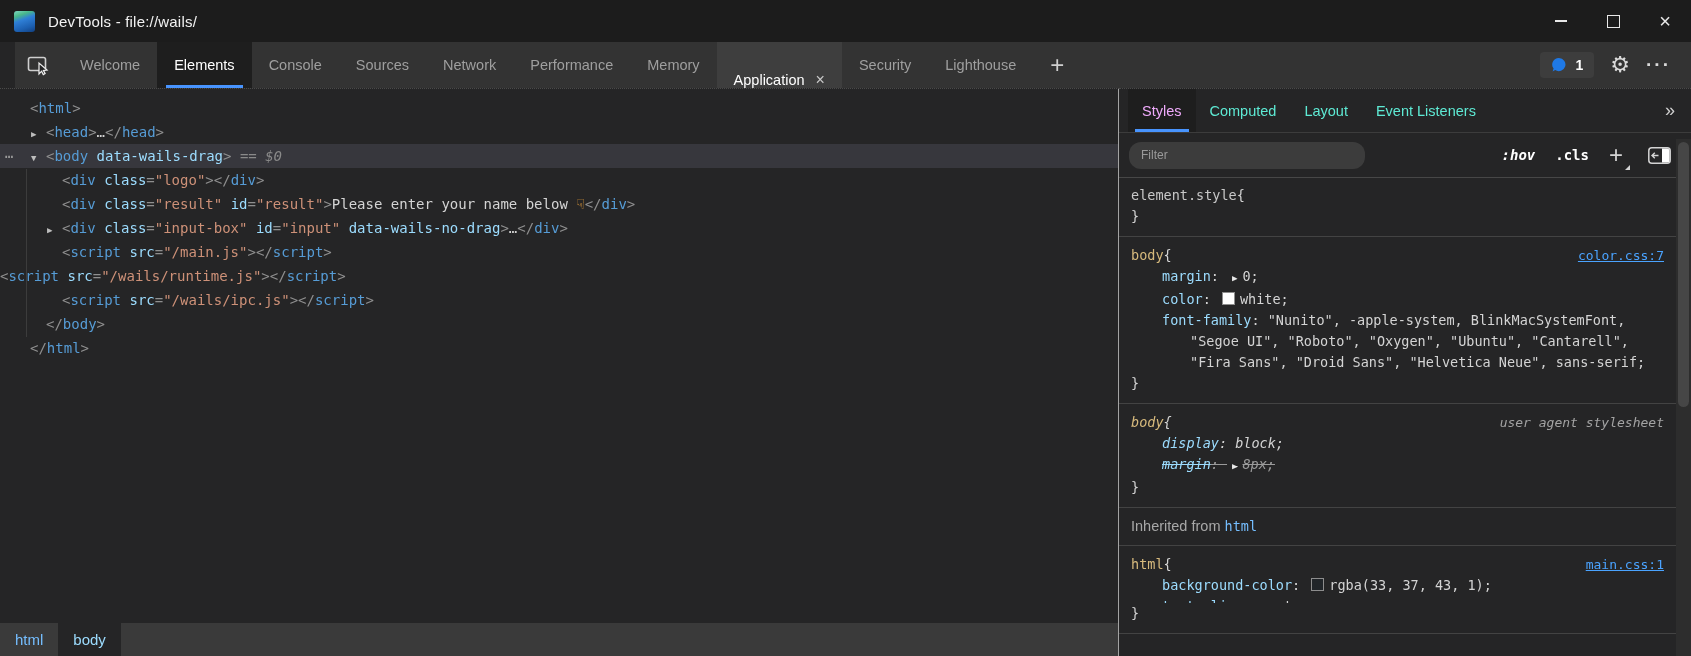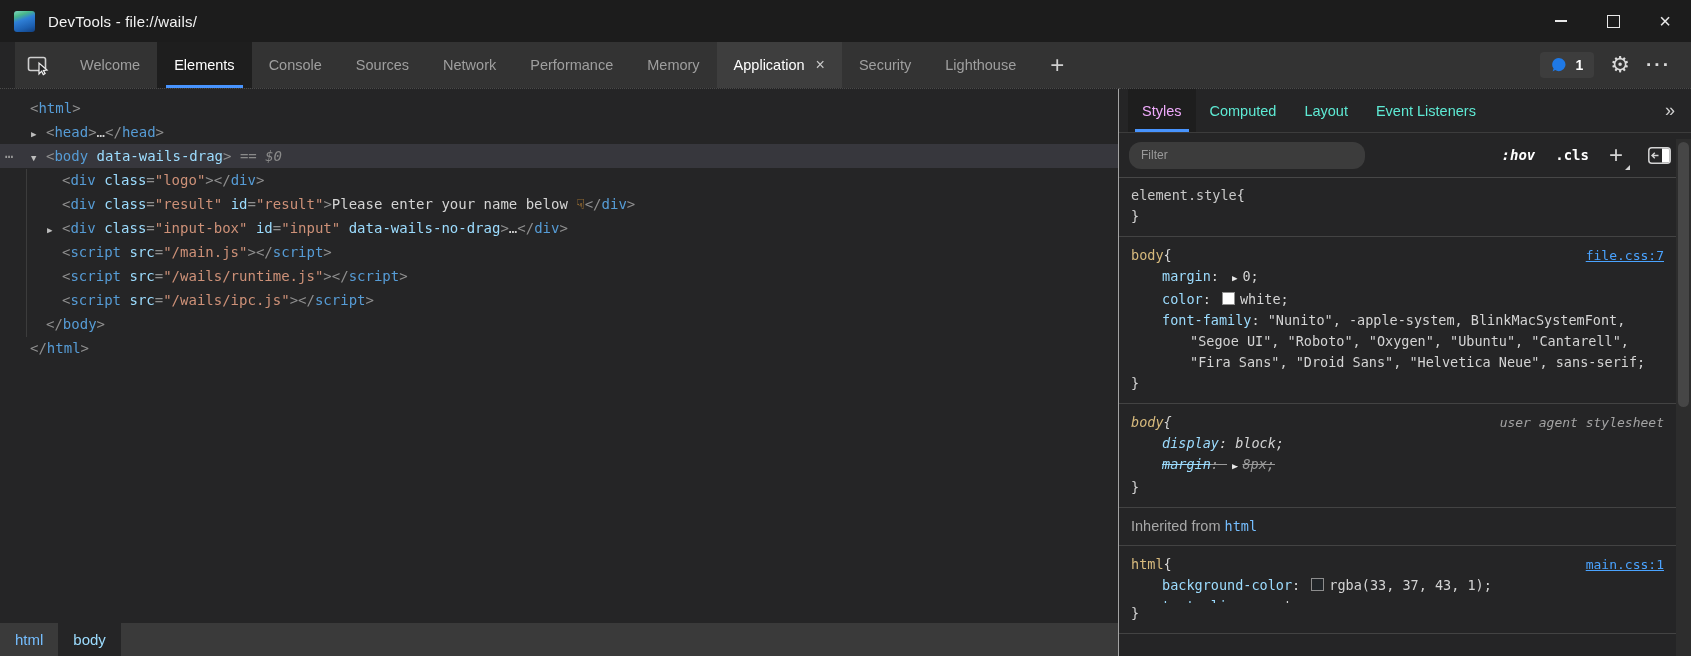--- a/index.html
+++ b/index.html
@@ -19,21 +19,21 @@
   .glyph-min{width:12px;height:2px;background:#e8e8e8;}
   .glyph-max{width:11px;height:11px;border:1px solid #e8e8e8;}
   .glyph-close{font-size:20px;line-height:1;font-weight:300;}
   
   #tabbar{position:absolute;top:42px;left:15px;right:0;height:46px;background:#333333;
     display:flex;align-items:stretch;}
   #inspect-btn{width:48px;display:flex;align-items:center;justify-content:center;}
   .tab{display:flex;align-items:center;padding:0 17px;font-size:14.5px;color:#9f9f9f;position:relative;white-space:nowrap;}
   .tab.active{background:#1e1e1e;color:#ffffff;}
   .tab.active::after{content:"";position:absolute;left:9px;right:9px;bottom:0;height:3px;background:#4894fe;}
-  .tab.highlight{background:#3e3e3e;color:#ffffff;}
+  .tab.highlight{background:#3e3e3e;color:#ffffff;align-items:flex-end;}
   .tab .close{margin-left:11px;color:#c9c9c9;font-size:16px;line-height:1;}
   #newtab-btn{width:48px;display:flex;align-items:center;justify-content:center;color:#cfcfcf;
     font-size:24px;font-weight:200;line-height:1;}
   #tabbar-right{margin-left:auto;display:flex;align-items:center;gap:16px;padding-right:20px;}
   #issues-badge{display:flex;align-items:center;gap:8px;background:#3d3d3d;border-radius:4px;
     padding:5px 11px;color:#ffffff;font-size:14px;font-weight:700;}
   #gear-btn{color:#dadada;font-size:22px;line-height:1;}
   #more-btn{color:#dadada;font-size:19px;line-height:0;letter-spacing:2px;font-weight:700;}
   
   #elements{position:absolute;top:88px;left:0;width:1118px;bottom:0;background:#252526;
@@ -176,21 +176,21 @@
 <div id="elements">
   <div id="tree-rows">
     <div id="guide-line"></div>
   <div class="row" style="padding-left: 30px;"><span class="tok-p">&lt;</span><span class="tok-g">html</span><span class="tok-p">&gt;</span></div>
       <div class="row" style="padding-left: 46px;"><span class="arrow">▶</span><span class="tok-p">&lt;</span><span class="tok-g">head</span><span class="tok-p">&gt;</span><span class="tok-t">…</span><span class="tok-p">&lt;/</span><span class="tok-g">head</span><span class="tok-p">&gt;</span></div>
       <div class="row sel" style="padding-left: 46px;"><span class="gutterdots">⋯</span><span class="arrow">▼</span><span class="tok-p">&lt;</span><span class="tok-g">body</span><span class="tok-t"> </span><span class="tok-a">data-wails-drag</span><span class="tok-p">&gt;</span><span class="tok-m"> == </span><span class="tok-mi">$0</span></div>
       <div class="row" style="padding-left: 62px;"><span class="tok-p">&lt;</span><span class="tok-g">div</span><span class="tok-t"> </span><span class="tok-a">class</span><span class="tok-p">=</span><span class="tok-v">"logo"</span><span class="tok-p">&gt;</span><span class="tok-p">&lt;/</span><span class="tok-g">div</span><span class="tok-p">&gt;</span></div>
       <div class="row" style="padding-left: 62px;"><span class="tok-p">&lt;</span><span class="tok-g">div</span><span class="tok-t"> </span><span class="tok-a">class</span><span class="tok-p">=</span><span class="tok-v">"result"</span><span class="tok-t"> </span><span class="tok-a">id</span><span class="tok-p">=</span><span class="tok-v">"result"</span><span class="tok-p">&gt;</span><span class="tok-t">Please enter your name below </span><span class="tok-e">☟</span><span class="tok-p">&lt;/</span><span class="tok-g">div</span><span class="tok-p">&gt;</span></div>
       <div class="row" style="padding-left: 62px;"><span class="arrow">▶</span><span class="tok-p">&lt;</span><span class="tok-g">div</span><span class="tok-t"> </span><span class="tok-a">class</span><span class="tok-p">=</span><span class="tok-v">"input-box"</span><span class="tok-t"> </span><span class="tok-a">id</span><span class="tok-p">=</span><span class="tok-v">"input"</span><span class="tok-t"> </span><span class="tok-a">data-wails-no-drag</span><span class="tok-p">&gt;</span><span class="tok-t">…</span><span class="tok-p">&lt;/</span><span class="tok-g">div</span><span class="tok-p">&gt;</span></div>
       <div class="row" style="padding-left: 62px;"><span class="tok-p">&lt;</span><span class="tok-g">script</span><span class="tok-t"> </span><span class="tok-a">src</span><span class="tok-p">=</span><span class="tok-v">"/main.js"</span><span class="tok-p">&gt;</span><span class="tok-p">&lt;/</span><span class="tok-g">script</span><span class="tok-p">&gt;</span></div>
-      <div class="row" style="padding-left: 62px;"><span class="tok-p">&lt;</span><span class="tok-g">script</span><span class="tok-t"> </span><span class="tok-a">src</span><span class="tok-p">=</span><span class="tok-v">"/wails/runtime.js"</span><span class="tok-p">&gt;</span><span class="tok-p">&lt;/</span><span class="tok-g">script</span><span class="tok-p">&gt;</span></div>
+      <div class="row" style=""><span class="tok-p">&lt;</span><span class="tok-g">script</span><span class="tok-t"> </span><span class="tok-a">src</span><span class="tok-p">=</span><span class="tok-v">"/wails/runtime.js"</span><span class="tok-p">&gt;</span><span class="tok-p">&lt;/</span><span class="tok-g">script</span><span class="tok-p">&gt;</span></div>
       <div class="row" style="padding-left: 62px;"><span class="tok-p">&lt;</span><span class="tok-g">script</span><span class="tok-t"> </span><span class="tok-a">src</span><span class="tok-p">=</span><span class="tok-v">"/wails/ipc.js"</span><span class="tok-p">&gt;</span><span class="tok-p">&lt;/</span><span class="tok-g">script</span><span class="tok-p">&gt;</span></div>
       <div class="row" style="padding-left: 46px;"><span class="tok-p">&lt;/</span><span class="tok-g">body</span><span class="tok-p">&gt;</span></div>
       <div class="row" style="padding-left: 30px;"><span class="tok-p">&lt;/</span><span class="tok-g">html</span><span class="tok-p">&gt;</span></div>
     </div>
   <div id="crumbs">
       <div class="crumb">html</div>
       <div class="crumb sel">body</div>
     </div>
 </div>
 
@@ -228,21 +228,21 @@
         <div class="selline">
           <span class="sel-plain">element.style</span>
           <span class="brace"> {</span>
         </div>
         <div class="brace">}</div>
       </div>
       <div class="sec">
         <div class="selline">
           <span class="sel-gold">body</span>
           <span class="brace"> {</span>
-          <span class="rule-link">file.css:7</span>
+          <span class="rule-link">color.css:7</span>
         </div>
         <div class="prop"><span class="pn">margin</span><span class="pv">: </span><span class="parrow">▶</span><span class="pv">0;</span></div>
         <div class="prop"><span class="pn">color</span><span class="pv">: </span><span class="swatch" style="background: rgb(255, 255, 255);"></span><span class="pv">white;</span></div>
         <div class="prop"><span class="pn">font-family</span><span class="pv">: </span><span class="pv">"Nunito", -apple-system, BlinkMacSystemFont, "Segoe UI", "Roboto", "Oxygen", "Ubuntu", "Cantarell", "Fira Sans", "Droid Sans", "Helvetica Neue", sans-serif;</span></div>
         <div class="brace">}</div>
       </div>
       <div class="sec ua">
         <div class="selline">
           <span class="sel-gold">body</span>
           <span class="brace"> {</span>

